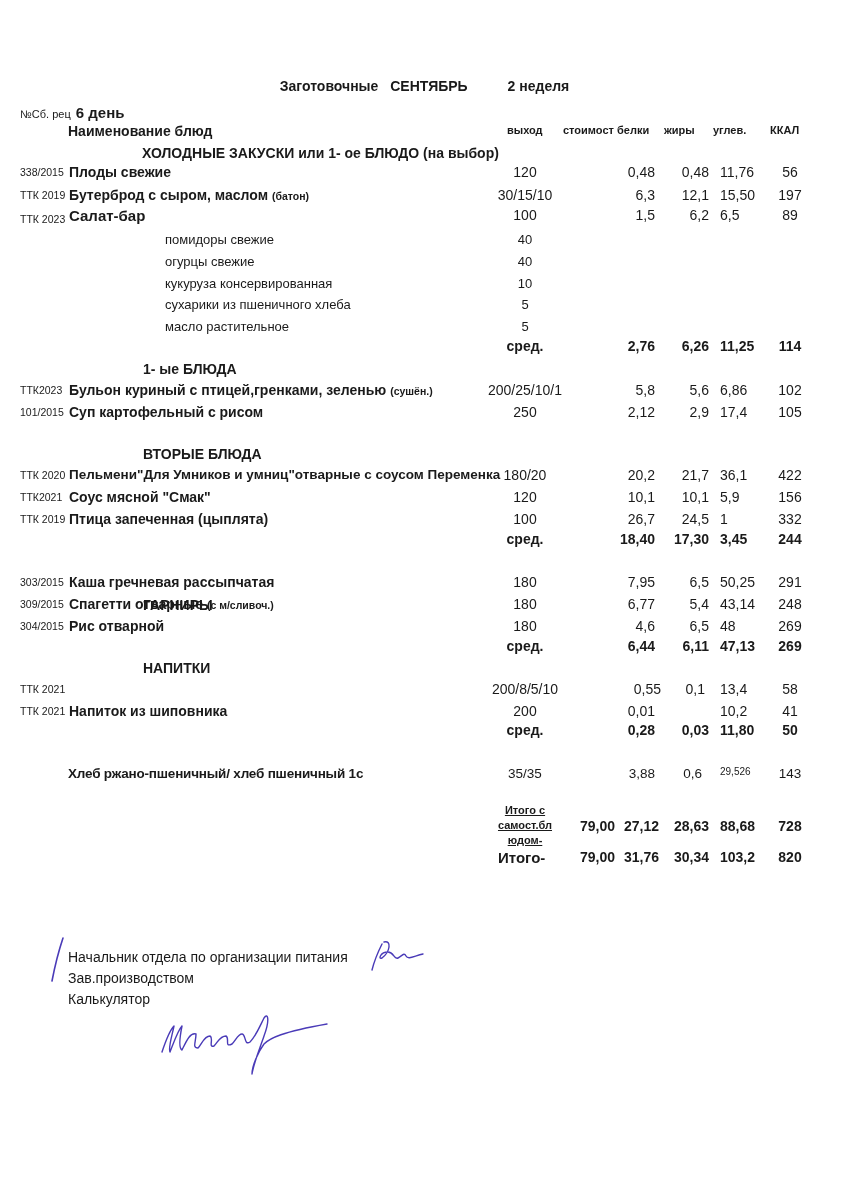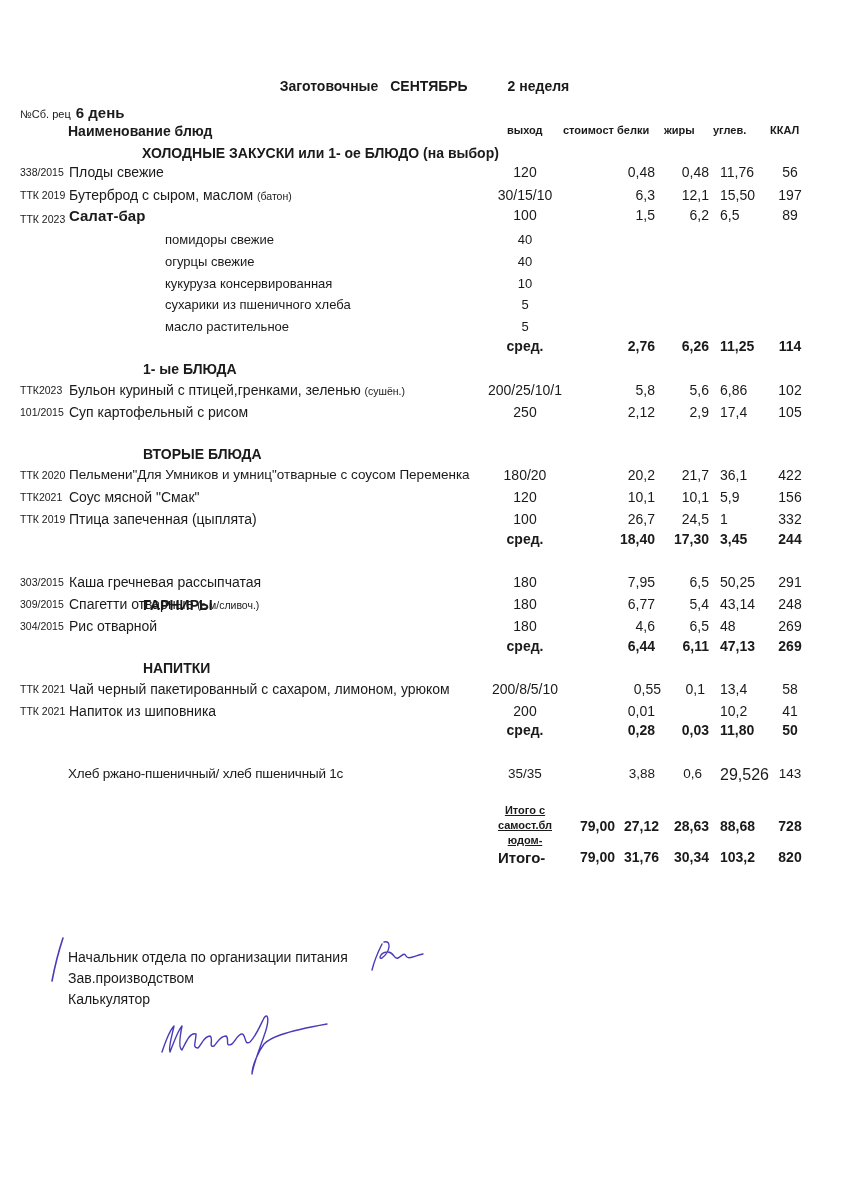--- a/index.html
+++ b/index.html
@@ -13,21 +13,21 @@
   .hdr-name { top: 123px; left: 68px; font-size: 14px; font-weight: bold; }
   .hdr { top: 124px; font-size: 11px; font-weight: bold; }
   .section { font-size: 14px; font-weight: bold; }
   .code { font-size: 10.5px; }
   .dish { font-size: 14px; }
   .small { font-size: 10.5px; }
   .bigbold { font-size: 15px; font-weight: bold; }
   .row { position: absolute; left: 0; width: 849px; height: 20px; }
   .row > span { position: absolute; white-space: nowrap; }
   .c-code { left: 20px; top: 2px; }
-  .c-name { top: 0; }
+  .c-name { top: 0; font-weight: bold; }
   .c-vyh { left: 460px; width: 130px; text-align: center; font-size: 14px; }
   .c-cost { left: 545px; width: 70px; text-align: right; font-size: 14px; }
   .c-b { left: 605px; width: 50px; text-align: right; font-size: 14px; }
   .c-j { left: 655px; width: 54px; text-align: right; font-size: 14px; }
   .c-u { left: 720px; width: 60px; text-align: left; font-size: 14px; }
   .c-k { left: 770px; width: 40px; text-align: center; font-size: 14px; }
   .bold > span.c-vyh, .bold > span.c-b, .bold > span.c-j, .bold > span.c-u, .bold > span.c-k, .bold > span.c-cost { font-weight: bold; }
   .ingr { left: 145px; font-size: 13px; margin-left: 20px; }
   .sig { position: absolute; }
   .sig path { fill: none; stroke: #4a3bb8; stroke-linecap: round; stroke-linejoin: round; }
@@ -202,21 +202,20 @@
   <span class="c-vyh">сред.</span>
   <span class="c-b">6,44</span>
   <span class="c-j">6,11</span>
   <span class="c-u">47,13</span>
   <span class="c-k">269</span>
 </div>
 
 <div class="abs section" style="top:660px; left:143px;">НАПИТКИ</div>
 <div class="row" style="top:681px">
   <span class="c-code code">ТТК 2021</span>
-  <span class="c-name dish" style="left:69px">Чай черный пакетированный с сахаром, лимоном, урюком</span>
   <span class="c-vyh">200/8/5/10</span>
   <span class="c-b" style="width:56px">0,55</span>
   <span class="c-j" style="width:50px">0,1</span>
   <span class="c-u">13,4</span>
   <span class="c-k">58</span>
 </div>
 <div class="row" style="top:703px">
   <span class="c-code code">ТТК 2021</span>
   <span class="c-name dish" style="left:69px">Напиток из шиповника</span>
   <span class="c-vyh">200</span>
@@ -231,21 +230,21 @@
   <span class="c-j">0,03</span>
   <span class="c-u">11,80</span>
   <span class="c-k">50</span>
 </div>
 
 <div class="row" style="top:766px">
   <span class="c-name dish" style="left:68px; font-size:13.5px; letter-spacing:-0.2px">Хлеб ржано-пшеничный/ хлеб пшеничный 1с</span>
   <span class="c-vyh" style="font-size:13.5px">35/35</span>
   <span class="c-b" style="font-size:13.5px">3,88</span>
   <span class="c-j" style="width:47px; font-size:13.5px">0,6</span>
-  <span class="c-u" style="font-size:16px">29,526</span>
+  <span class="c-u" style="font-size:10px">29,526</span>
   <span class="c-k" style="font-size:13.5px">143</span>
 </div>
 
 <div class="abs itogo-label" style="top:803px; left:485px; width:80px;">
   <div>Итого с</div>
   <div>самост.бл</div>
   <div>юдом-</div>
 </div>
 <div class="row bold" style="top:818px">
   <span class="c-cost">79,00</span>

